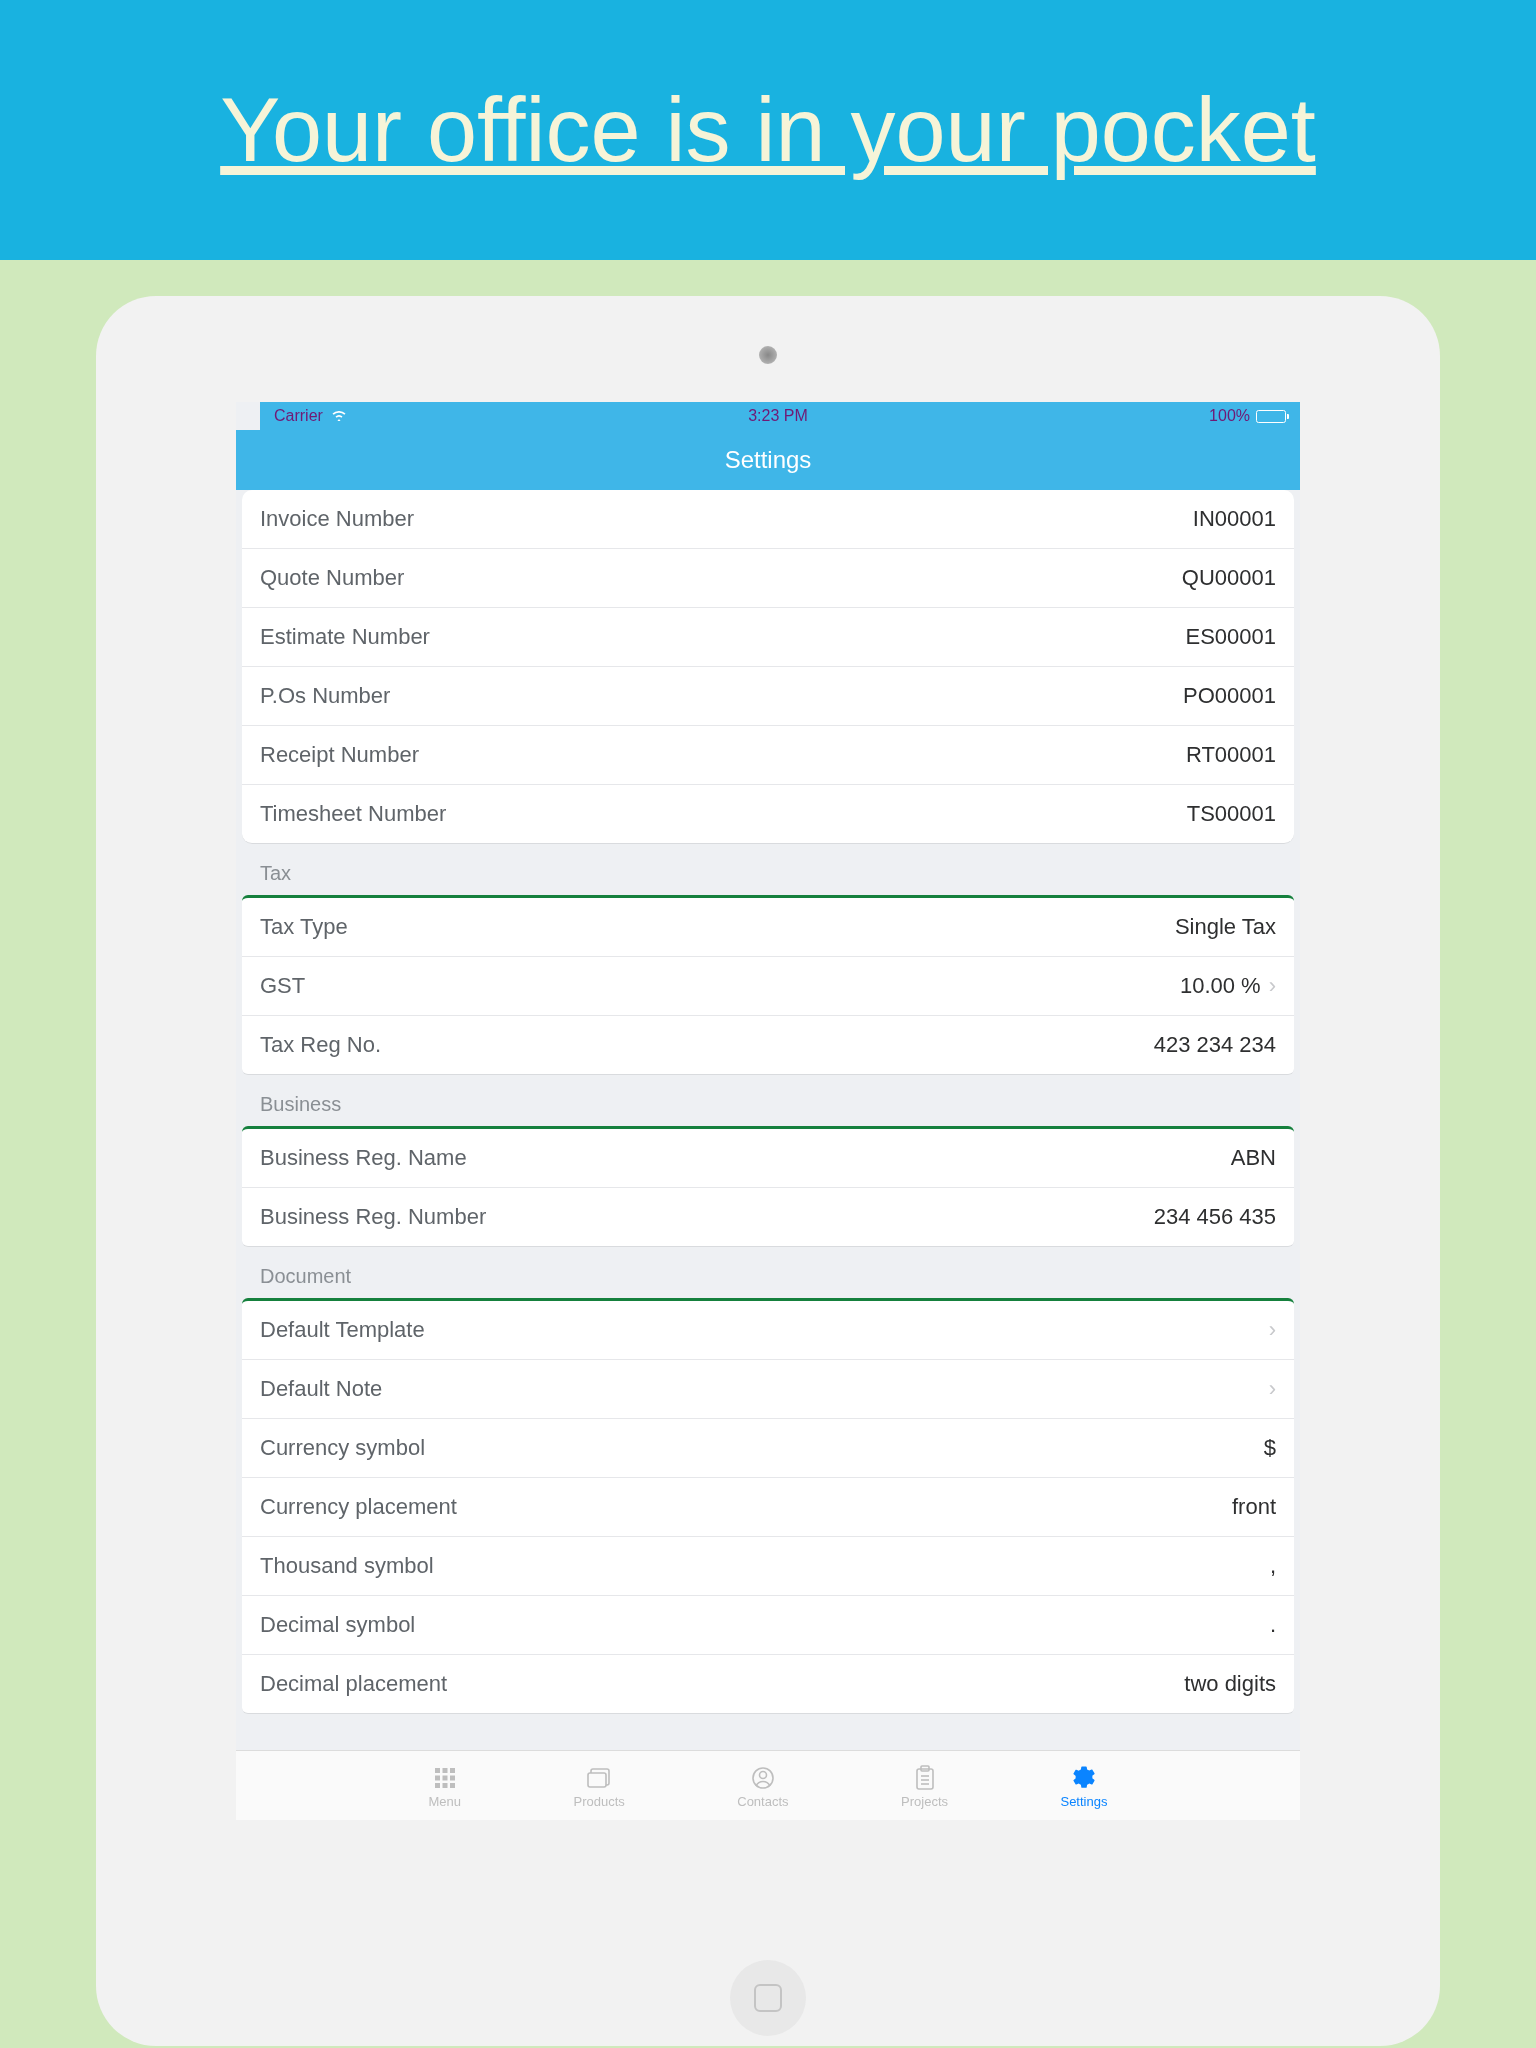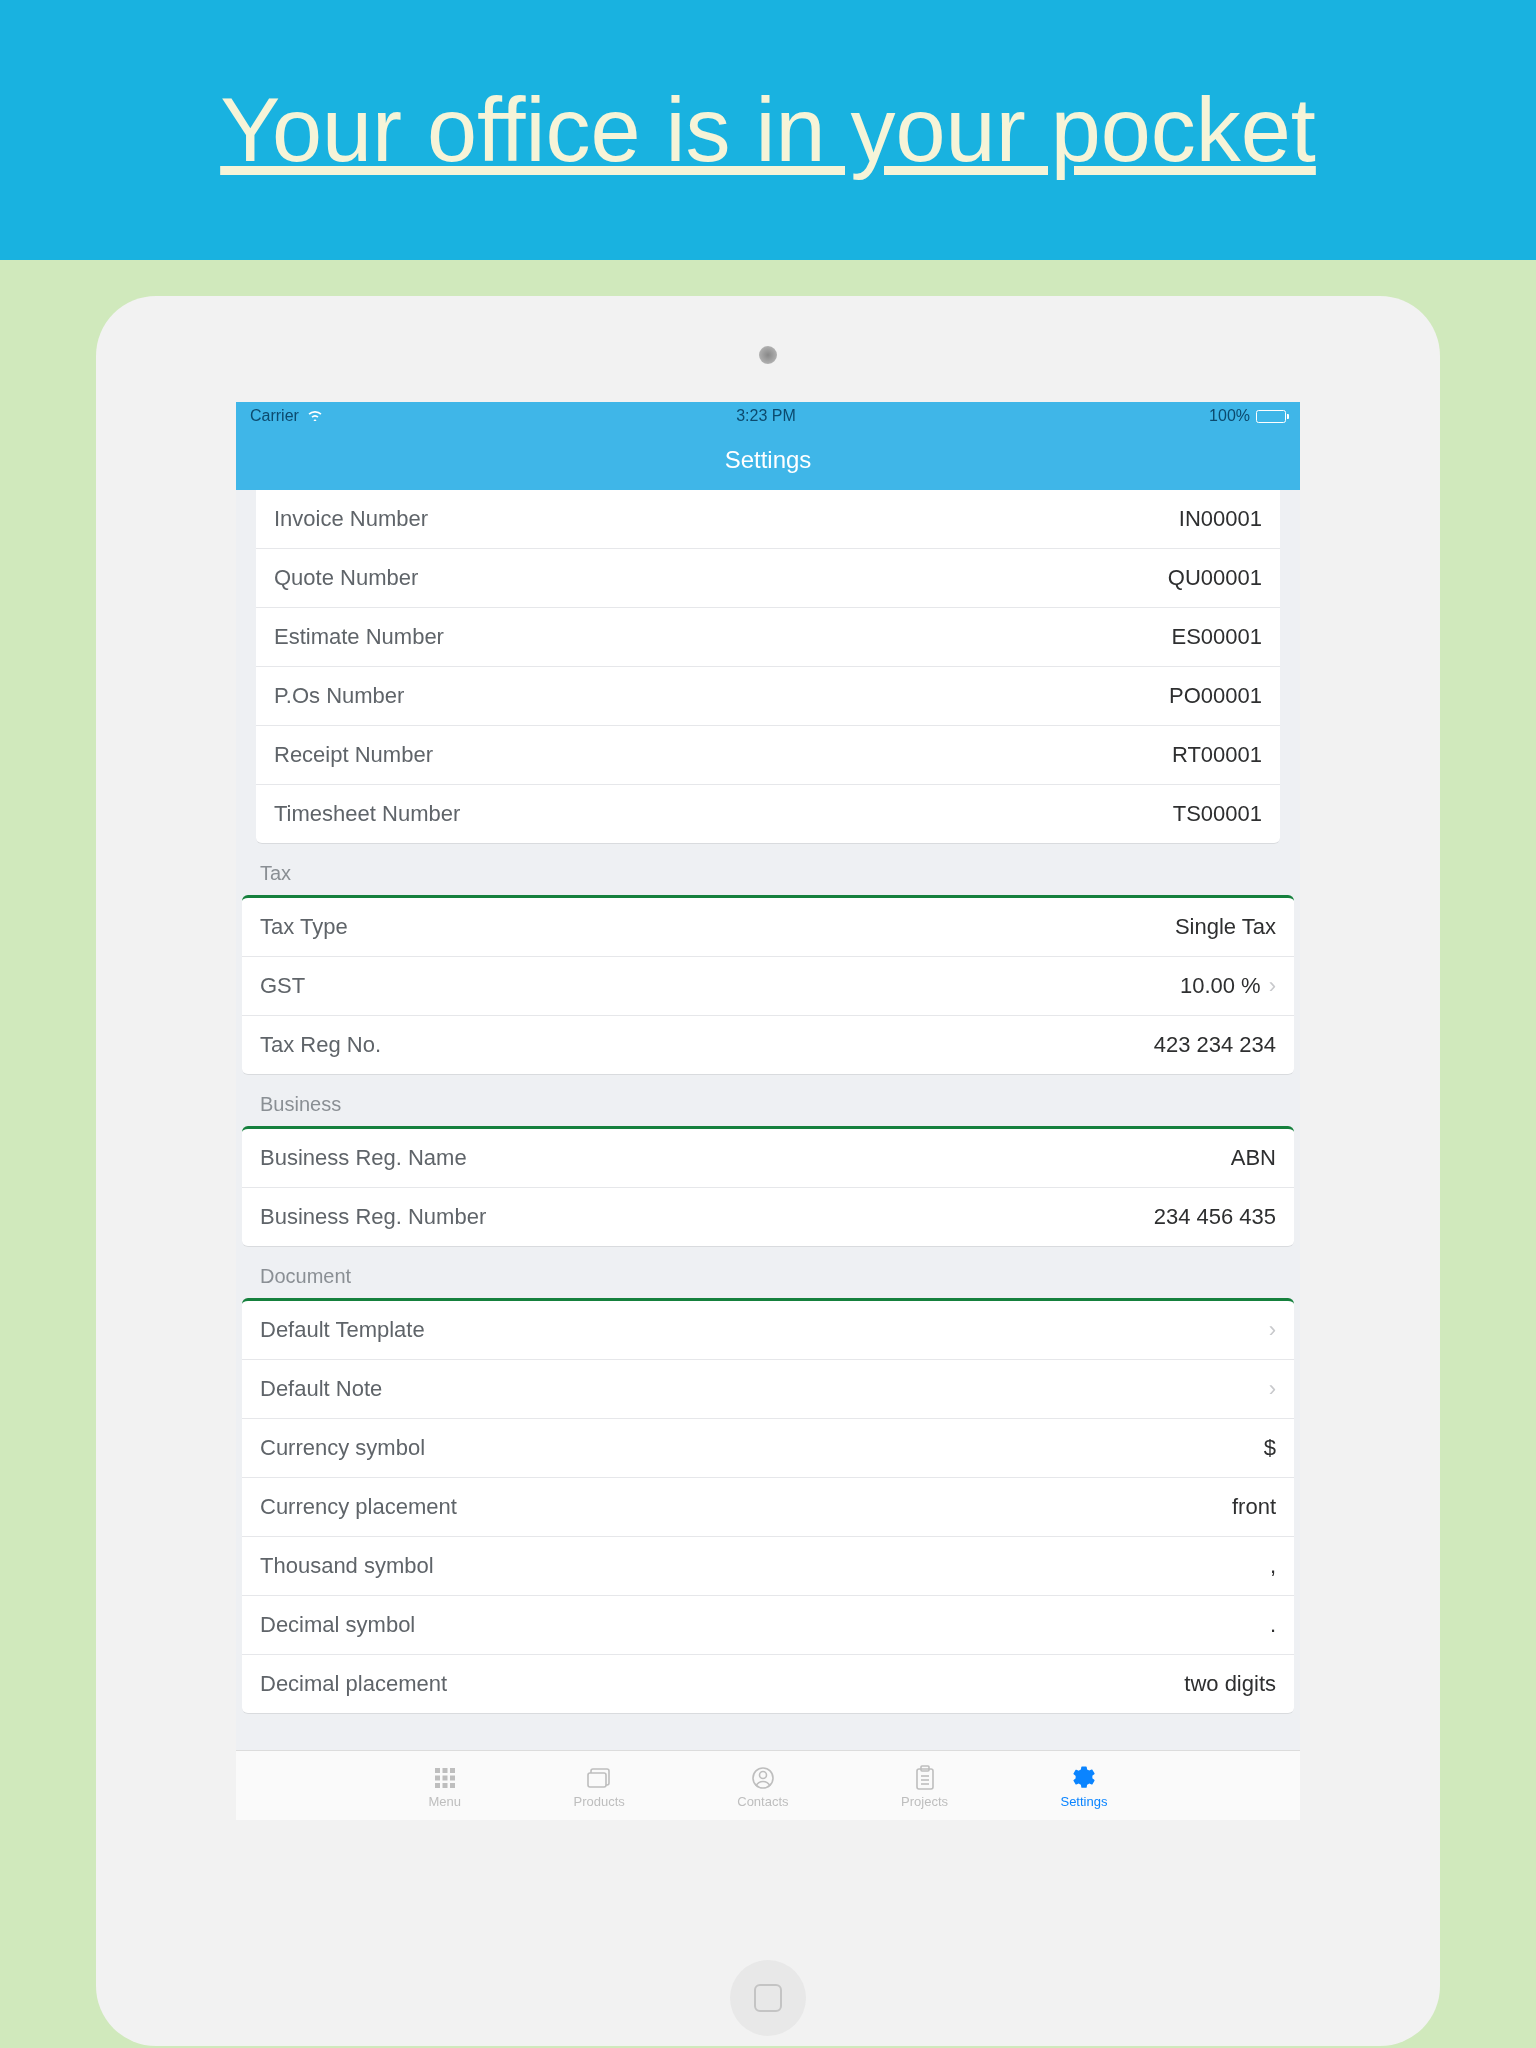--- a/index.html
+++ b/index.html
@@ -67,23 +67,24 @@
   position: relative;
   overflow: hidden;
   background: #eef0f3;
 }
 .status-bar {
   display: flex;
   align-items: center;
   justify-content: space-between;
   height: 28px;
   background: #3fb6e8;
-  color: #0c4a6e;
+  color: #701a75;
   font-size: 16px;
   padding: 0 14px;
+  margin-left: 24px;
 }
 .status-left { display: flex; align-items: center; gap: 8px; }
 .status-right { display: flex; align-items: center; gap: 6px; }
 .battery-icon { width: 30px; height: 13px; border: 1.5px solid #fff; border-radius: 2.5px; position: relative; }
 .battery-icon::after { content: ''; position: absolute; right: -4px; top: 3px; width: 2.5px; height: 5px; background: #fff; border-radius: 0 1px 1px 0; }
 .battery-fill { background: #fff; height: 100%; width: 100%; border-radius: 1px; }
 .nav-bar {
   height: 60px;
   background: #3fb6e8;
   color: #fff;
@@ -103,21 +104,21 @@
   color: #8a8f94;
   font-size: 20px;
 }
 .section-rows {
   background: #fff;
   border-top: 3px solid #15803d;
   border-bottom: 1px solid #d9dbde;
   border-radius: 6px;
   margin: 0 6px;
 }
-.section-rows.no-top-radius { border-top-left-radius: 0; border-top-right-radius: 0; border-top: none; margin: 0 20px; }
+.section-rows.no-top-radius { border-top-left-radius: 0; border-top-right-radius: 0; border-top: none; margin: 0 6px; border-radius: 10px; }
 .row {
   display: flex;
   align-items: center;
   justify-content: space-between;
   padding: 16px 18px;
   border-bottom: 1px solid #e6e7ea;
   min-height: 56px;
 }
 .row:last-child { border-bottom: none; }
 .row-label { color: #5f6469; font-size: 22px; }

